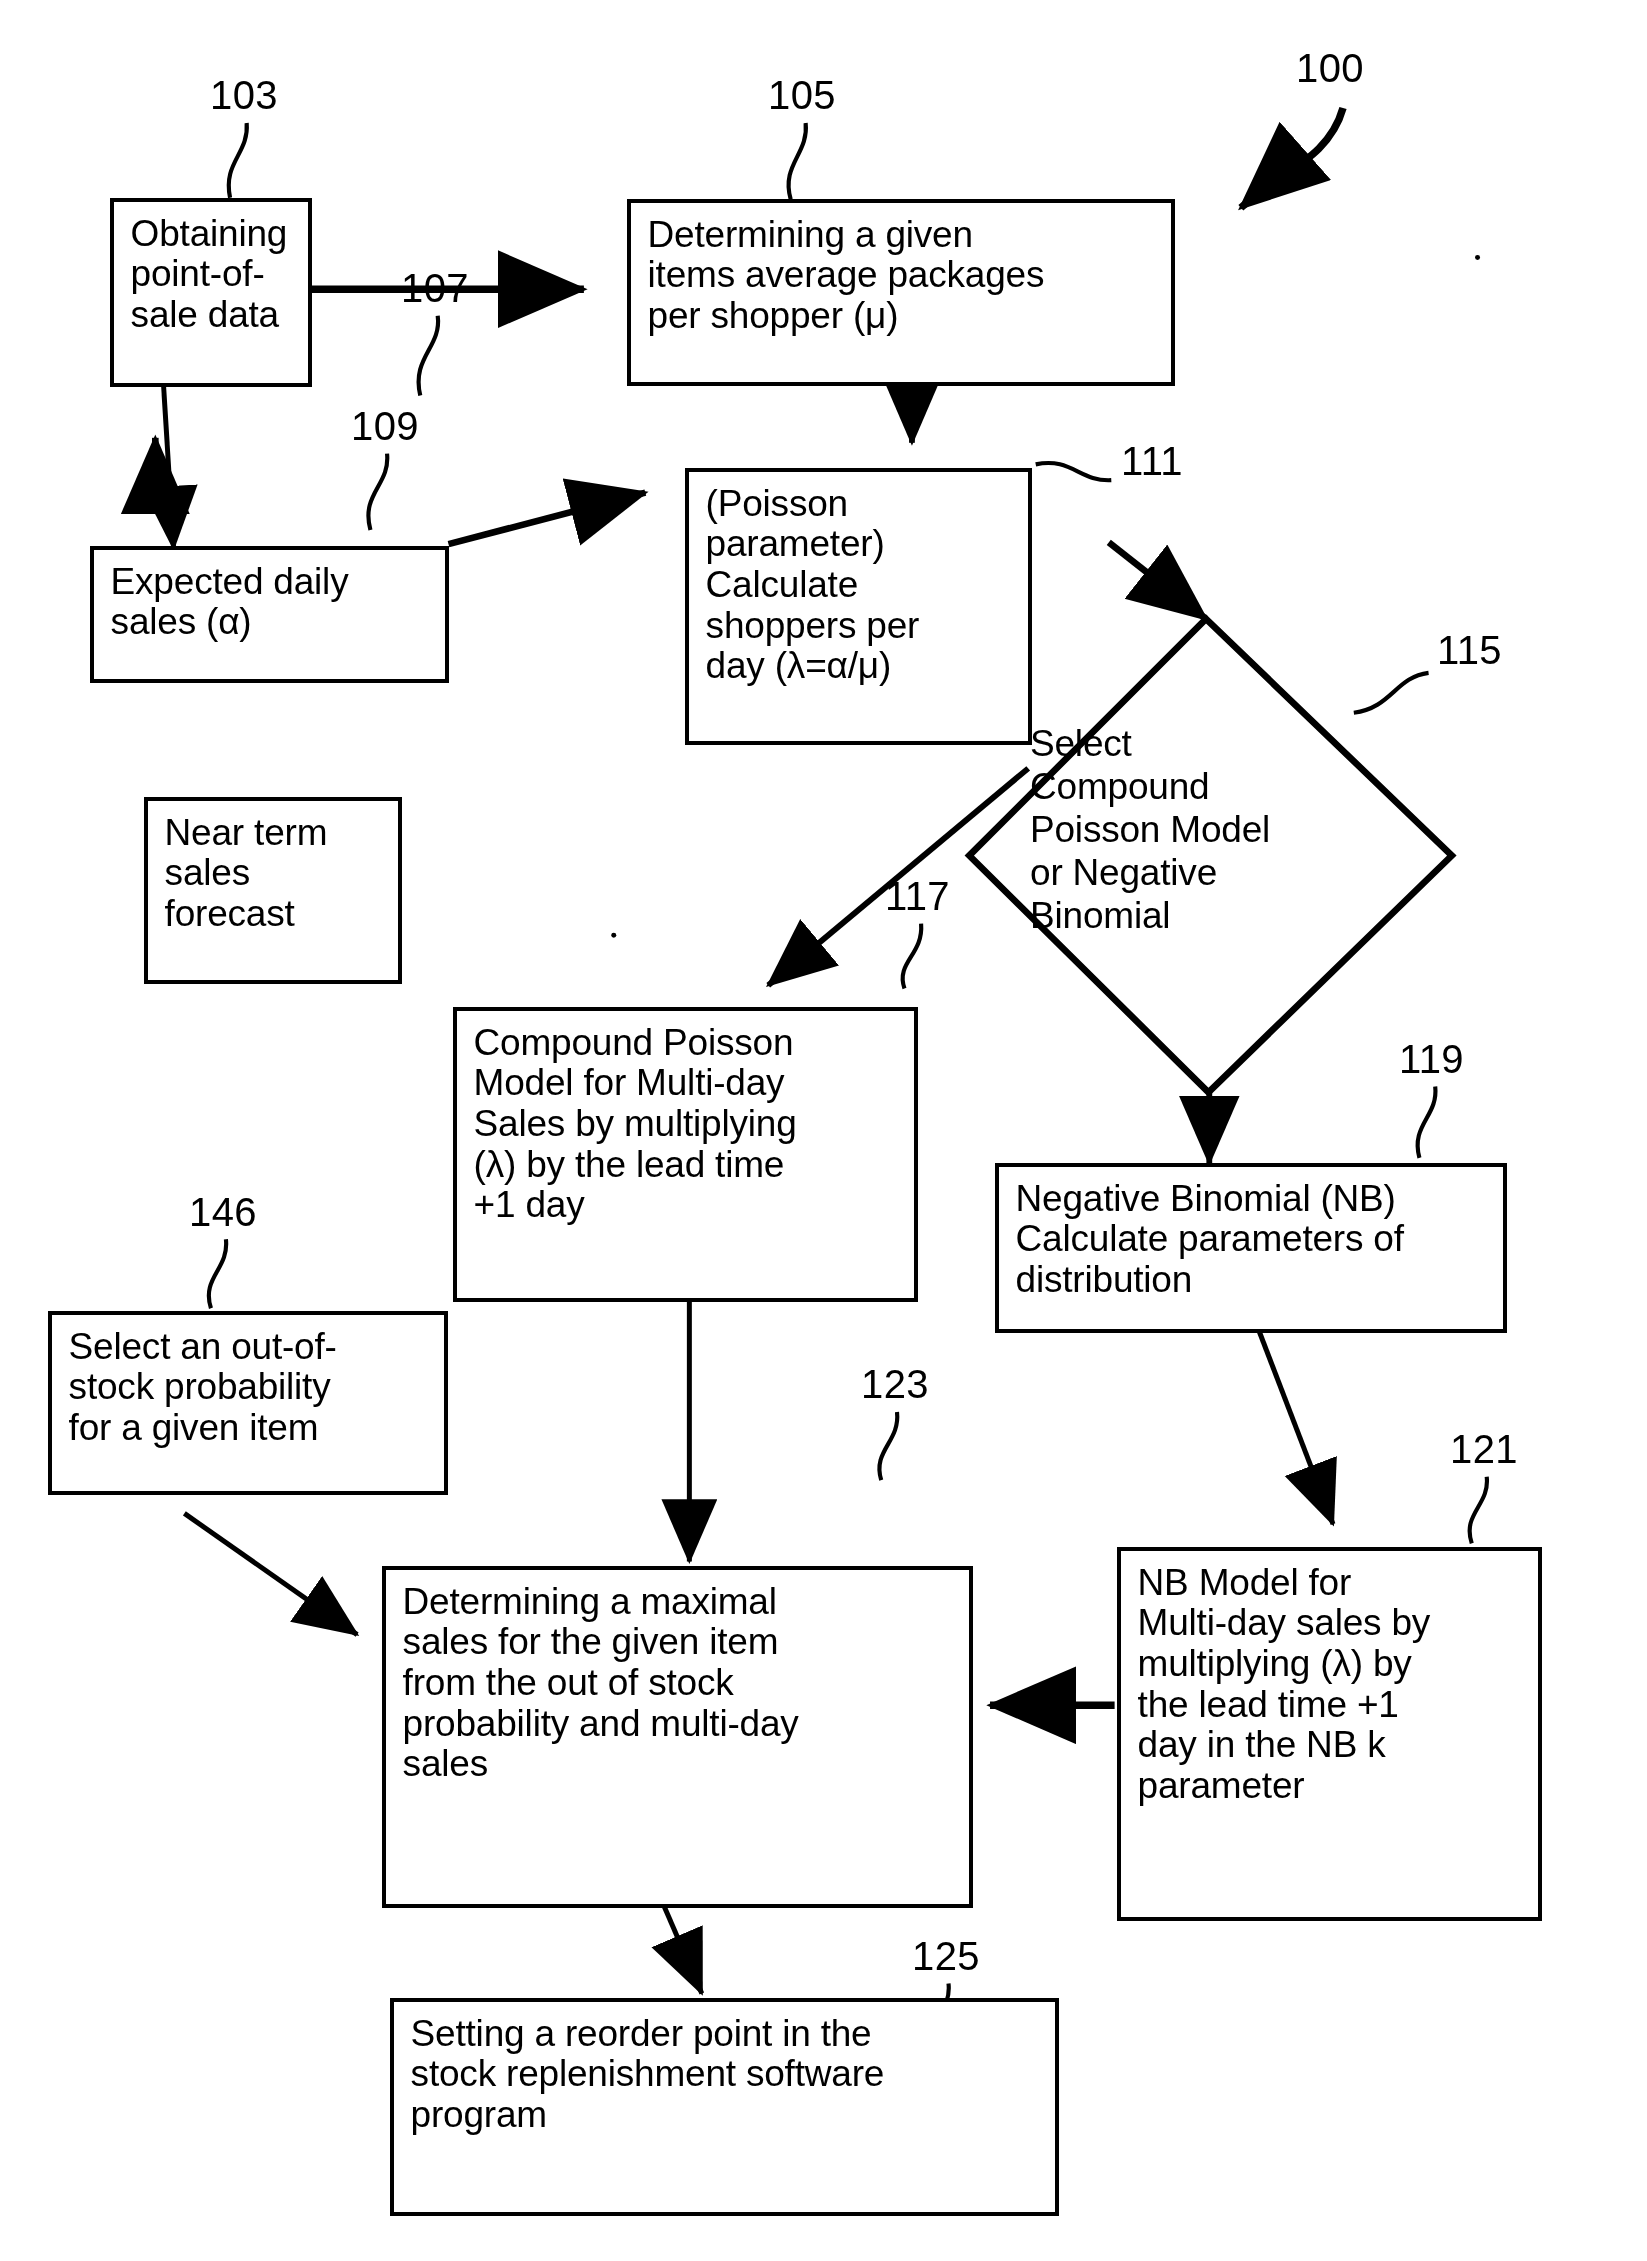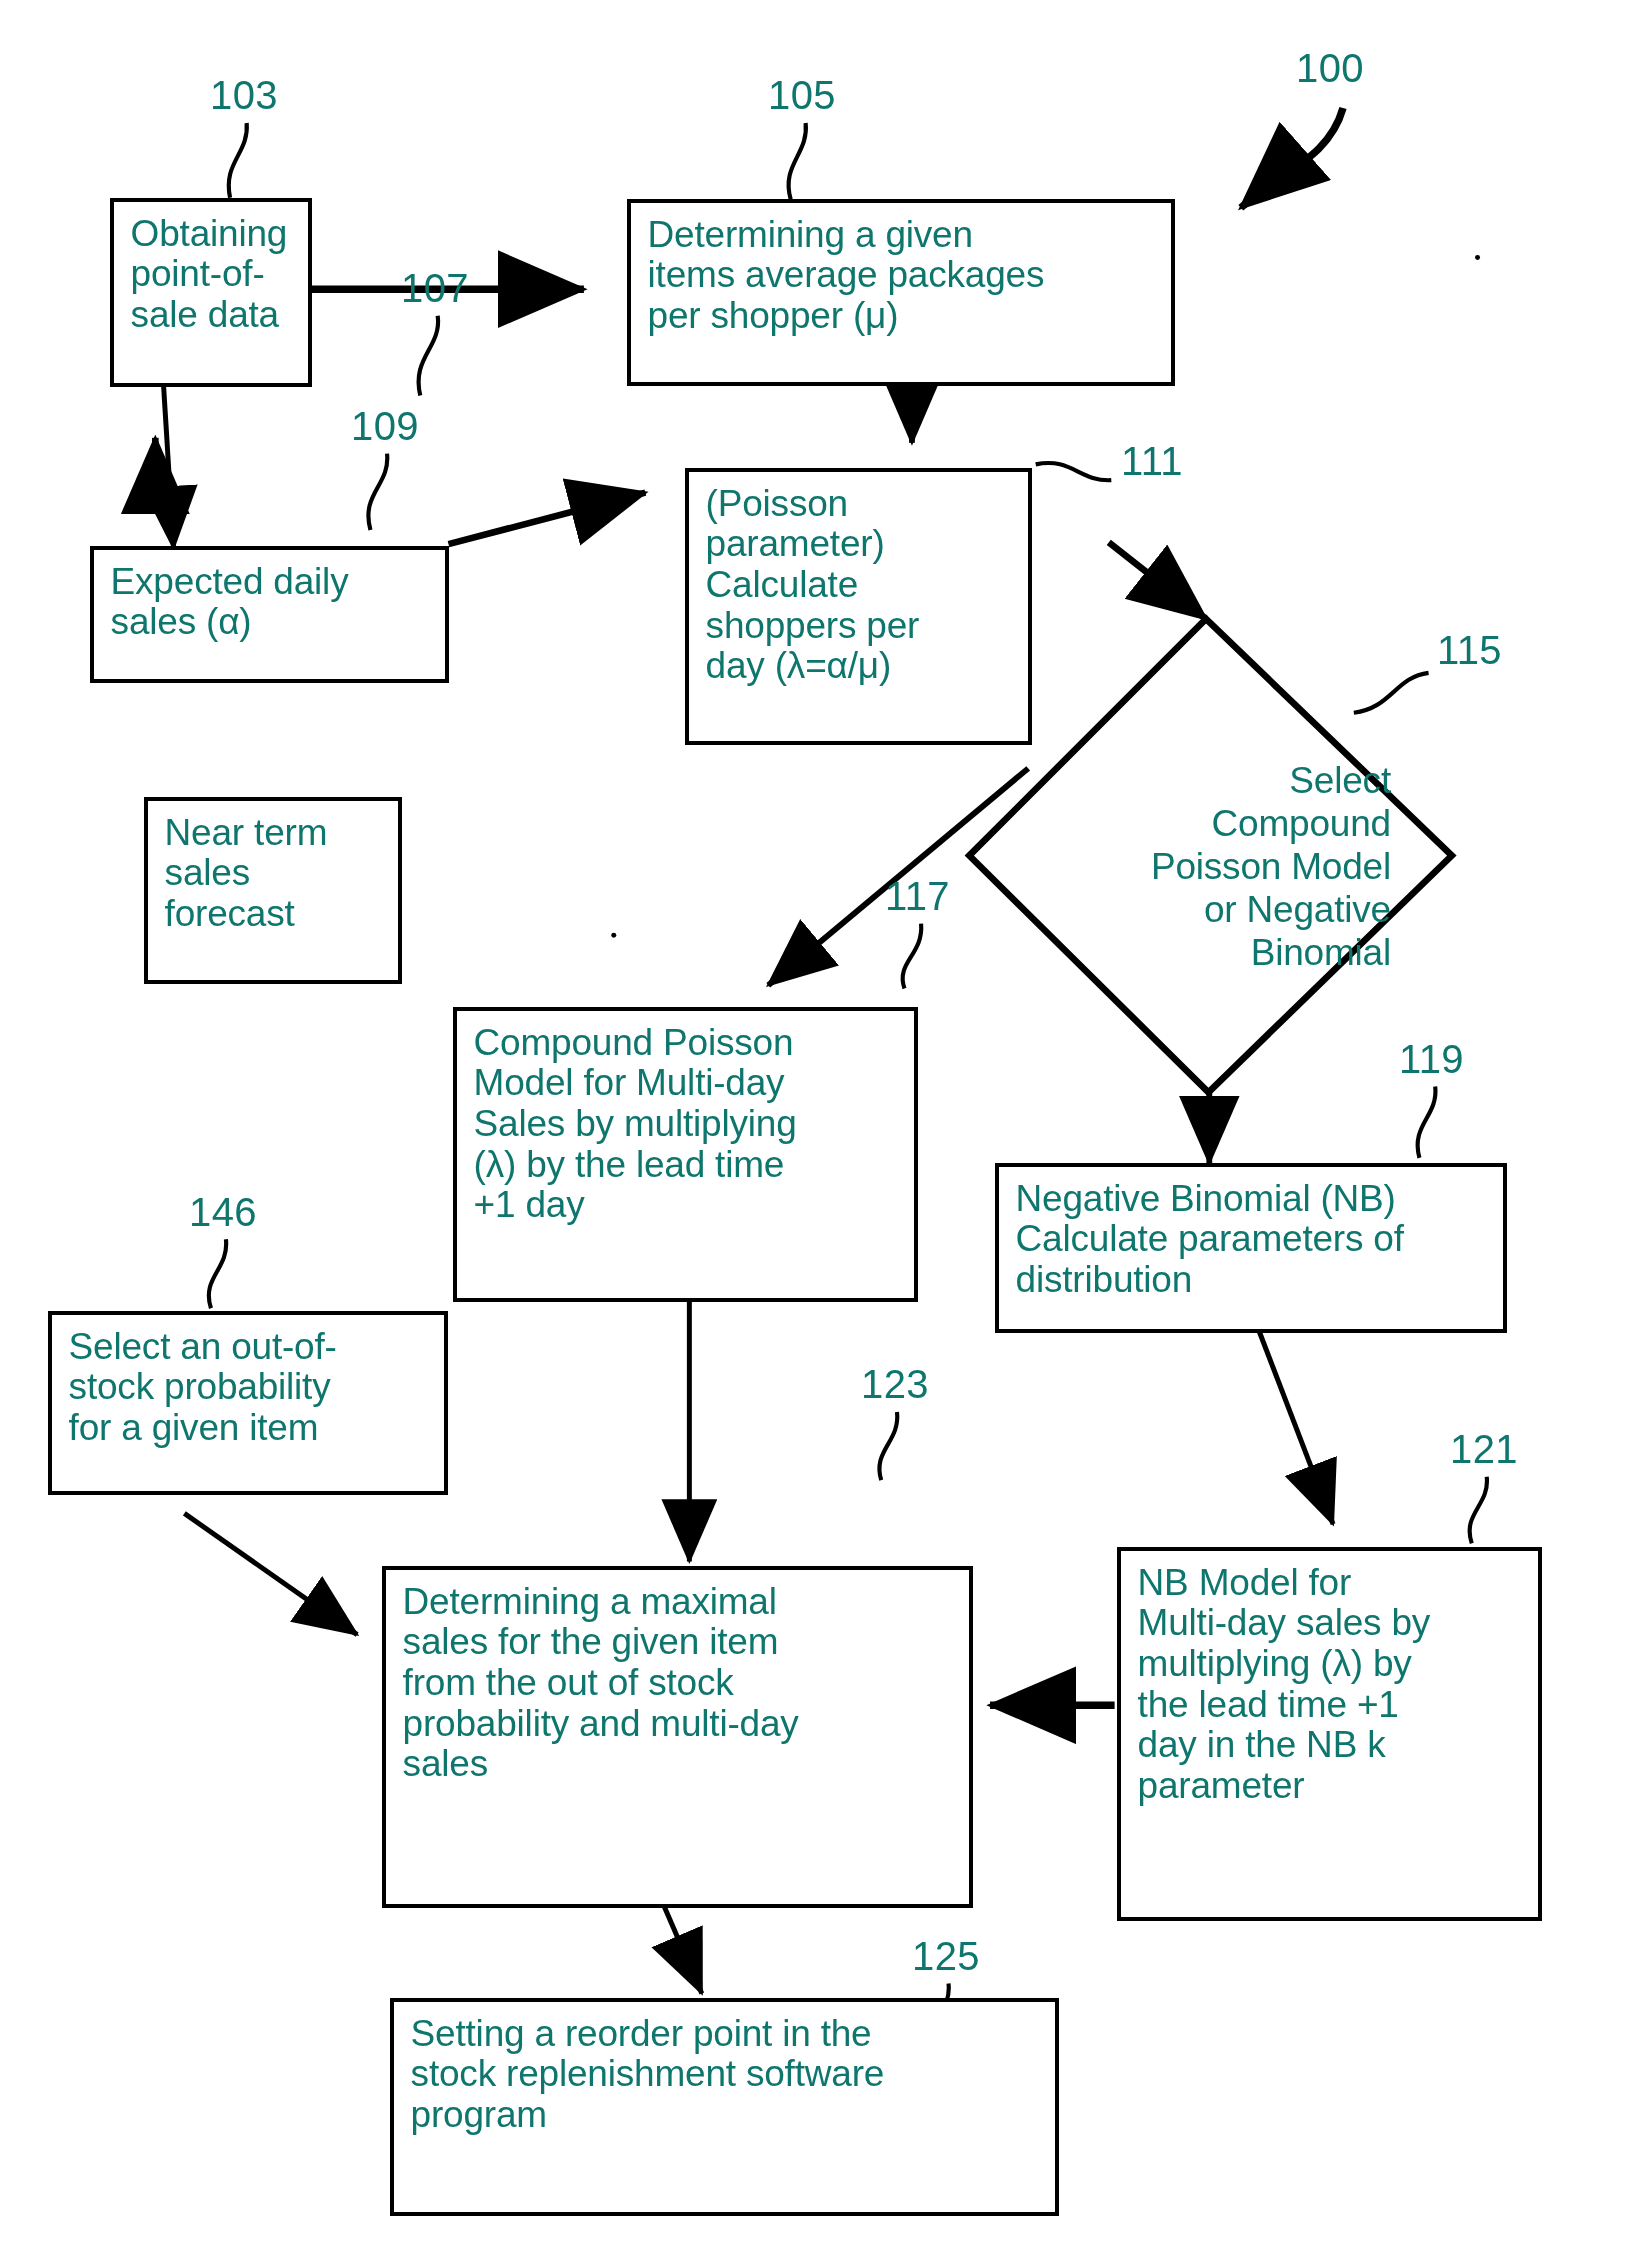--- a/index.html
+++ b/index.html
@@ -6,21 +6,21 @@
     margin: 0;
     padding: 0;
     background: #ffffff;
   }
   #page {
     position: relative;
     width: 1647px;
     height: 2261px;
     background: #ffffff;
     font-family: "Liberation Sans", sans-serif;
-    color: #0f766e;
+    color: #000000;
     overflow: hidden;
   }
   #figure-svg {
     position: absolute;
     left: 0;
     top: 0;
     width: 1647px;
     height: 2261px;
   }
   .node-box {
@@ -30,26 +30,25 @@
     background: #ffffff;
     padding: 11.6px 13.3px 8.3px 16.6px;
     font-size: 37px;
     line-height: 1.10;
     letter-spacing: -0.2px;
     white-space: pre-line;
     overflow: visible;
   }
   .diamond-label {
     position: absolute;
-    text-align: right;
+    text-align: left;
     font-size: 37px;
     line-height: 1.16;
     white-space: pre-line;
     letter-spacing: -0.2px;
-    margin-top: 37px;
   }
   .ref-num {
     position: absolute;
     font-size: 40px;
     letter-spacing: 0.4px;
     white-space: nowrap;
   }
 </style>
 </head>
 <body>

